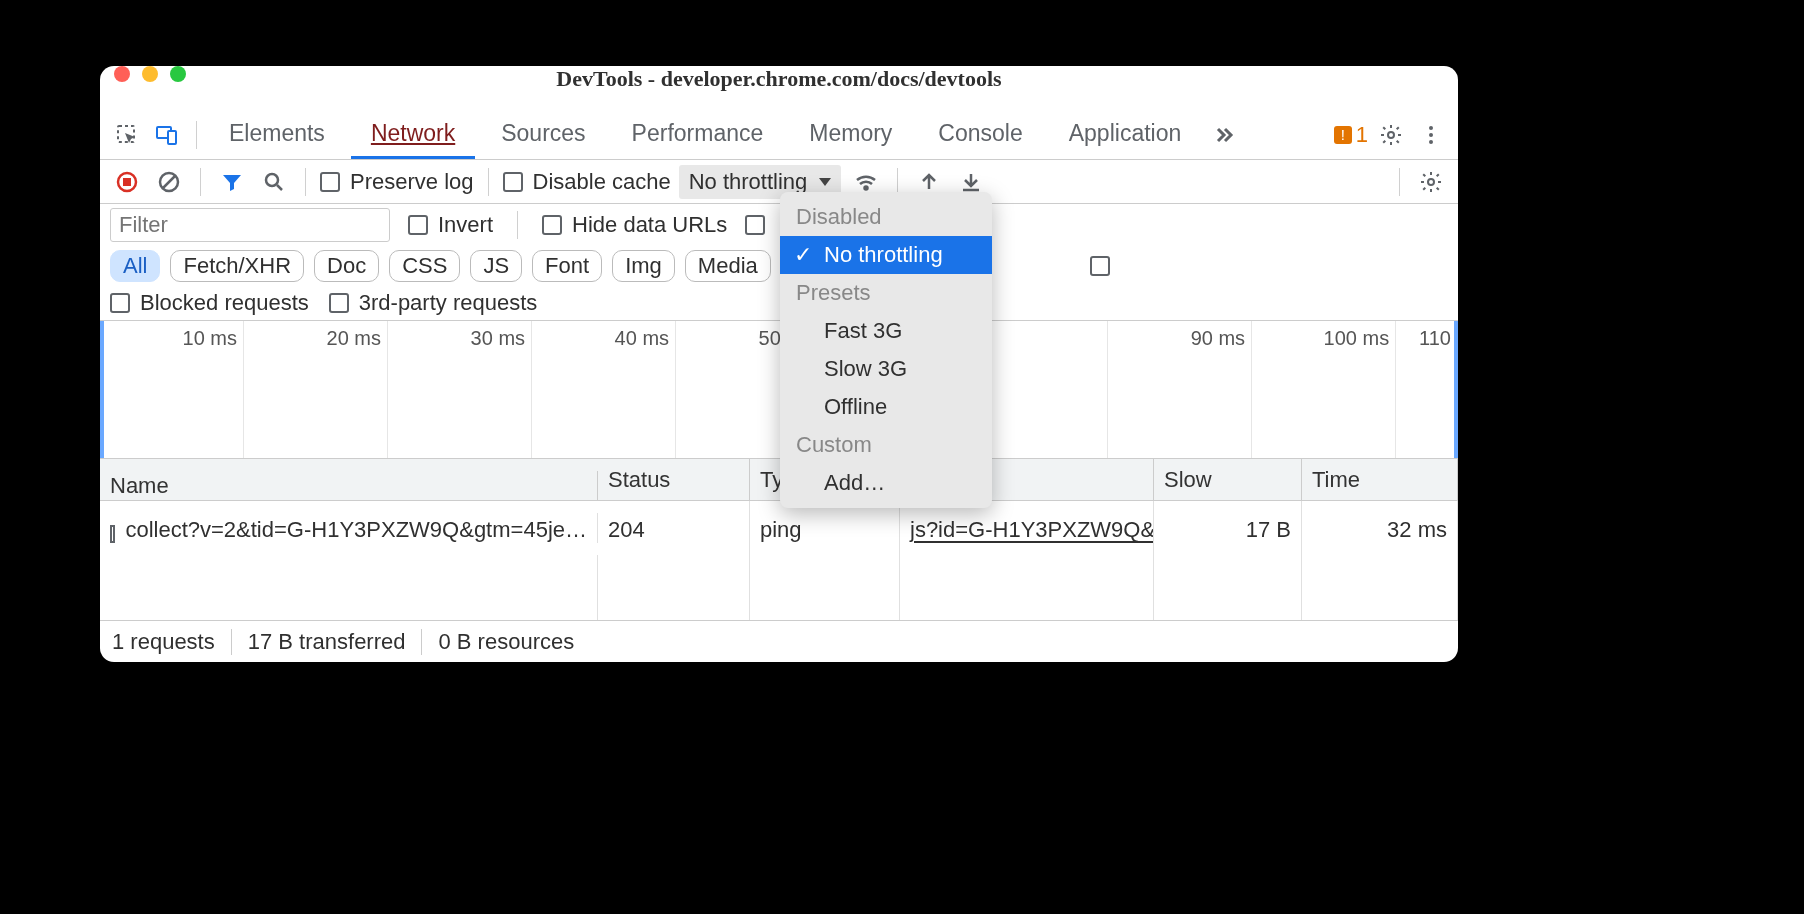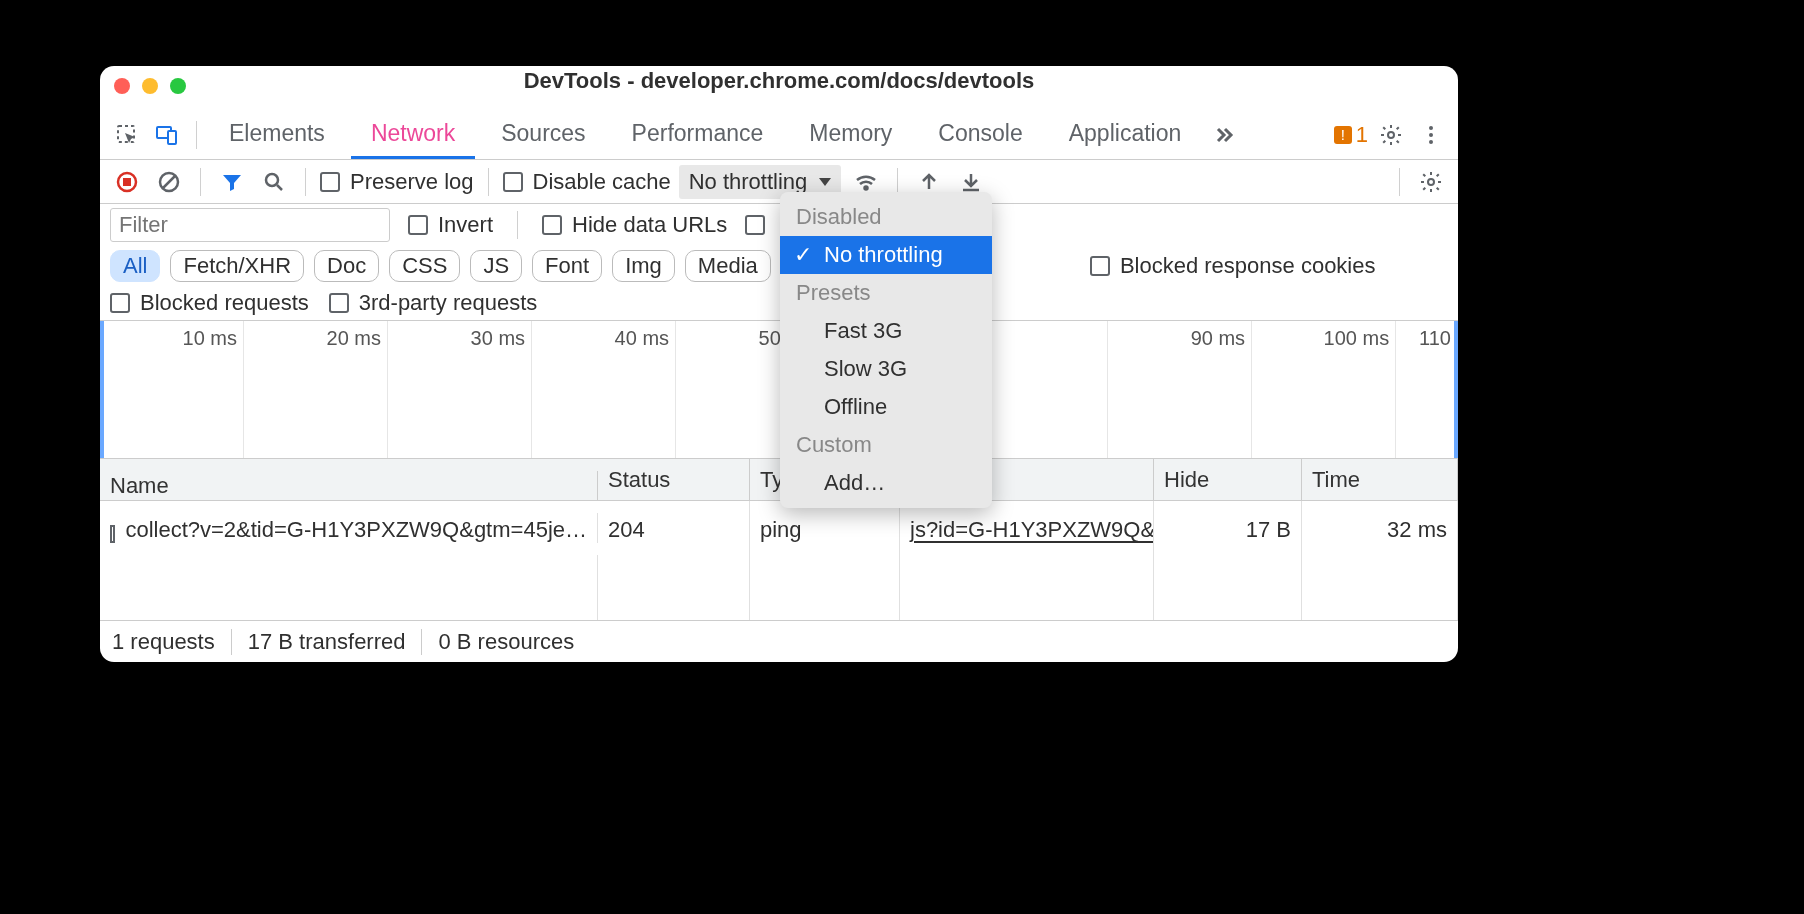--- a/index.html
+++ b/index.html
@@ -22,24 +22,25 @@
     background: #fff;
     border-radius: 14px;
     box-shadow: 0 30px 60px rgba(0,0,0,.4);
     overflow: hidden;
     display: flex;
     flex-direction: column;
   }
   .titlebar {
     height: 44px;
     display: flex;
-    align-items: flex-end;
-    padding: 16px 14px;
+    align-items: flex-start;
+    padding: 0 14px;
     position: relative;
     flex-shrink: 0;
+    font-family: Liberation Serif, serif;
   }
   .traffic { display: flex; gap: 12px; }
   .dot { width: 16px; height: 16px; border-radius: 50%; }
   .dot.red { background: #ff5f57; }
   .dot.yellow { background: #febc2e; }
   .dot.green { background: #28c840; }
   .title {
     position: absolute;
     left: 0; right: 0;
     text-align: center;
@@ -74,21 +75,21 @@
   .panel-tab {
     padding: 0 20px;
     height: 100%;
     display: inline-flex;
     align-items: center;
     font-size: 23px;
     color: #5f6368;
     border-bottom: 3px solid transparent;
     cursor: default;
   }
-  .panel-tab.active { color: #ec4899; border-bottom-color: #1a73e8; }
+  .panel-tab.active { color: #7f1d1d; border-bottom-color: #1a73e8; text-decoration: underline; }
   .warn-badge {
     display: inline-flex; align-items: center; gap: 4px;
     color: #e37400; font-weight: 500;
   }
   .warn-badge .sq { width: 18px; height: 18px; background: #e37400; border-radius: 3px; color:#fff; display:inline-flex; align-items:center; justify-content:center; font-size:15px;}
   .toolbar {
     height: 44px;
     display: flex;
     align-items: center;
     padding: 0 10px;
@@ -407,21 +408,20 @@
       <span class="pill">Doc</span>
       <span class="pill">CSS</span>
       <span class="pill">JS</span>
       <span class="pill">Font</span>
       <span class="pill">Img</span>
       <span class="pill">Media</span>
       <span class="pill">Manifest</span>
       <span style="width:180px"></span>
       <span class="chk">
           <span class="box"></span>
-          <span>Blocked response cookies</span>
         </span>
     </div>
 
     <div class="filterline3">
       <span class="chk">
           <span class="box"></span>
           <span>Blocked requests</span>
         </span>
       <span class="chk">
           <span class="box"></span>
@@ -445,21 +445,21 @@
       <div class="tick" style="flex:0.4">110</div>
     </div>
     <div class="handle" style="right:0"></div>
   </div>
 
   <div class="gridhead">
     <div class="col c-name">Name</div>
     <div class="col c-status">Status</div>
     <div class="col c-type">Ty</div>
     <div class="col c-init"></div>
-    <div class="col c-size">Hide</div>
+    <div class="col c-size">Slow</div>
     <div class="col c-time">Time</div>
   </div>
 
   <div class="gridbody">
     <div class="gridrow">
       <div class="cell c-name">
           <span class="micon"></span>
           <span>collect?v=2&amp;tid=G-H1Y3PXZW9Q&amp;gtm=45je…</span>
         </div>
       <div class="cell c-status">204</div>

